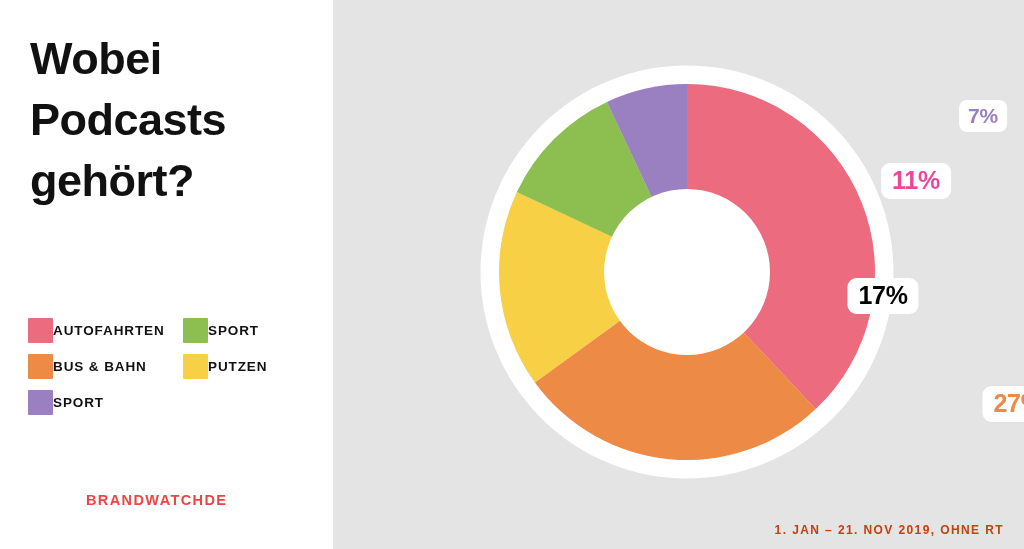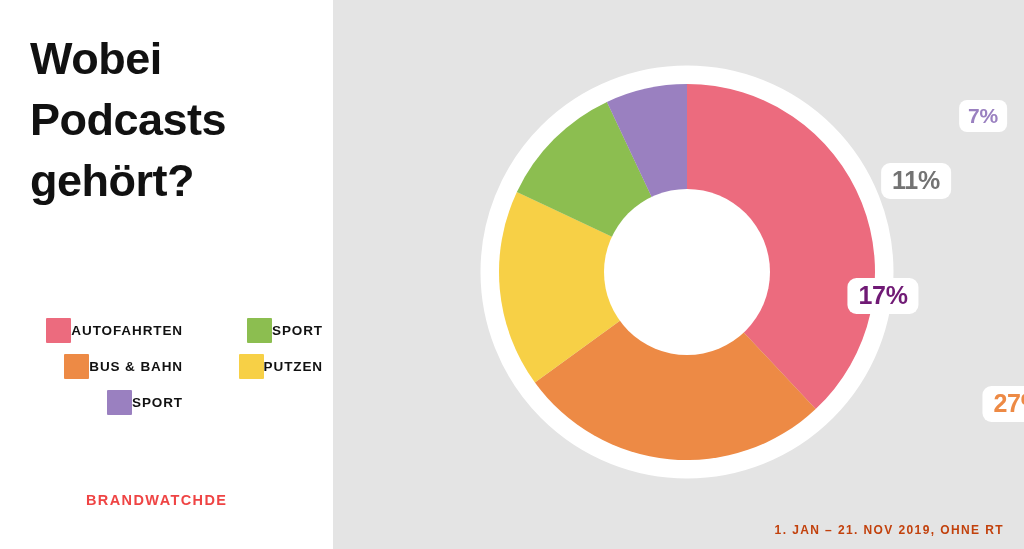--- a/index.html
+++ b/index.html
@@ -54,21 +54,20 @@
   }
   .legend-grid {
     display: grid;
     grid-template-columns: 155px 140px;
     grid-auto-rows: 36px;
     align-items: center;
   }
   .legend-item {
     display: flex;
     align-items: center;
-    justify-content: flex-end;
   }
   .legend-swatch {
     width: 25px;
     height: 25px;
     flex: 0 0 25px;
     border-radius: 1px;
   }
   .legend-label {
     font-size: 13.5px;
     font-weight: bold;
@@ -197,23 +196,23 @@
             <path d="M 354 272 L 482.69 409.05 A 188 188 0 0 1 201.90 382.50 Z" fill="#ED8A45"></path>
             <path d="M 354 272 L 201.90 382.50 A 188 188 0 0 1 183.89 191.95 Z" fill="#F7D046"></path>
             <path d="M 354 272 L 183.89 191.95 A 188 188 0 0 1 273.95 101.89 Z" fill="#8CBE50"></path>
             <path d="M 354 272 L 273.95 101.89 A 188 188 0 0 1 354.00 84.00 Z" fill="#9A80C0"></path>
           </g>
         <circle cx="354" cy="272" r="83" fill="#ffffff"></circle>
       </svg>
 
       <div class="pct-label" id="lbl-1" style="left:685px; top:404px; color:#ED8A45;">27%</div>
 
-      <div class="pct-label" id="lbl-2" style="left:550px; top:296px; color:#701a75;">17%</div>
-
-      <div class="pct-label" id="lbl-3" style="left:583px; top:181px; color:#737373;">11%</div>
+      <div class="pct-label" id="lbl-2" style="left:550px; top:296px; color:#000000;">17%</div>
+
+      <div class="pct-label" id="lbl-3" style="left:583px; top:181px; color:#ec4899;">11%</div>
 
       <div class="pct-label small" id="lbl-4" style="left:650px; top:116px; color:#9A80C0;">7%</div>
     </div>
 
     <div class="footer-note">1. JAN – 21. NOV 2019, OHNE RT</div>
   </div>
 
 </div>
 
 </body></html>

